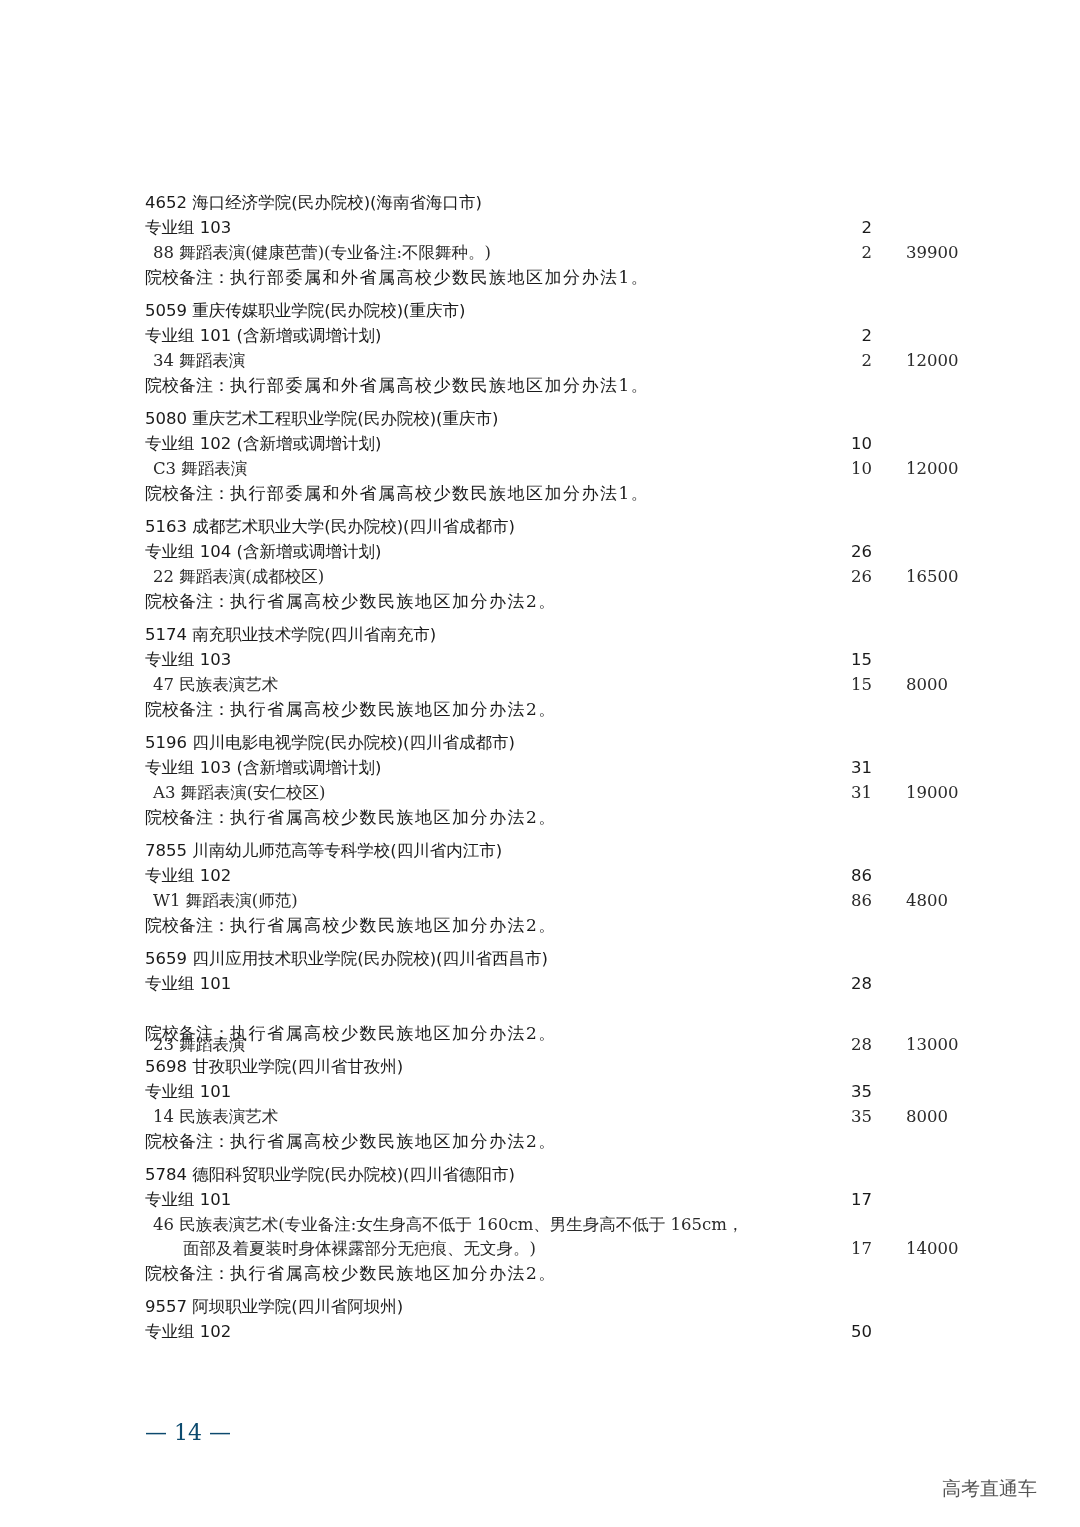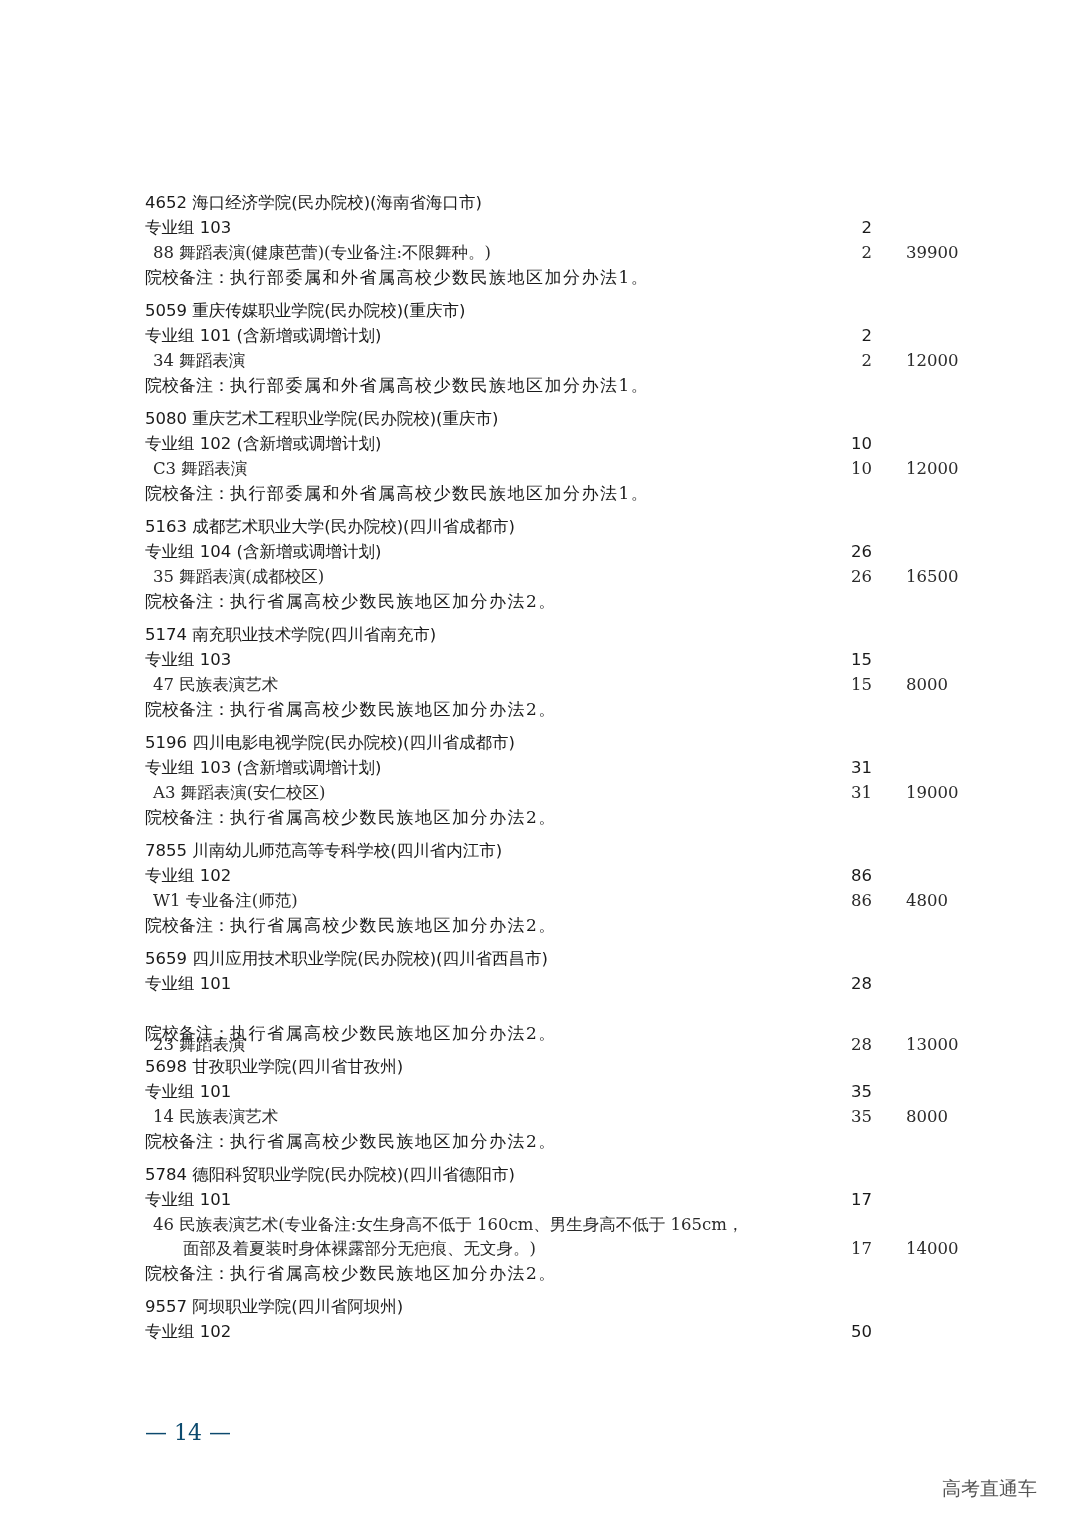--- a/index.html
+++ b/index.html
@@ -73,21 +73,21 @@
     </div>
 
   <div class="line sans" style="top:514px">
       <span class="txt">5163  成都艺术职业大学(民办院校)(四川省成都市)</span>
     </div>
   <div class="line sans" style="top:539px">
       <span class="txt">专业组 104 (含新增或调增计划)</span>
       <span class="cnt wide">26</span>
     </div>
   <div class="line serif" style="top:564px">
-      <span class="txt indent">35  舞蹈表演(成都校区)</span>
+      <span class="txt indent">22  舞蹈表演(成都校区)</span>
       <span class="cnt wide">26</span>
       <span class="fee">16500</span>
     </div>
   <div class="line" style="top:589px">
       <span class="txt"><span class="remark-label">院校备注：</span><span class="remark-text">执行省属高校少数民族地区加分办法2。</span></span>
     </div>
 
   <div class="line sans" style="top:622px">
       <span class="txt">5174  南充职业技术学院(四川省南充市)</span>
     </div>
@@ -121,21 +121,21 @@
     </div>
 
   <div class="line sans" style="top:838px">
       <span class="txt">7855  川南幼儿师范高等专科学校(四川省内江市)</span>
     </div>
   <div class="line sans" style="top:863px">
       <span class="txt">专业组 102</span>
       <span class="cnt wide">86</span>
     </div>
   <div class="line serif" style="top:888px">
-      <span class="txt indent">W1  专业备注(师范)</span>
+      <span class="txt indent">W1  舞蹈表演(师范)</span>
       <span class="cnt wide">86</span>
       <span class="fee">4800</span>
     </div>
   <div class="line" style="top:913px">
       <span class="txt"><span class="remark-label">院校备注：</span><span class="remark-text">执行省属高校少数民族地区加分办法2。</span></span>
     </div>
 
   <div class="line sans" style="top:946px">
       <span class="txt">5659  四川应用技术职业学院(民办院校)(四川省西昌市)</span>
     </div>

